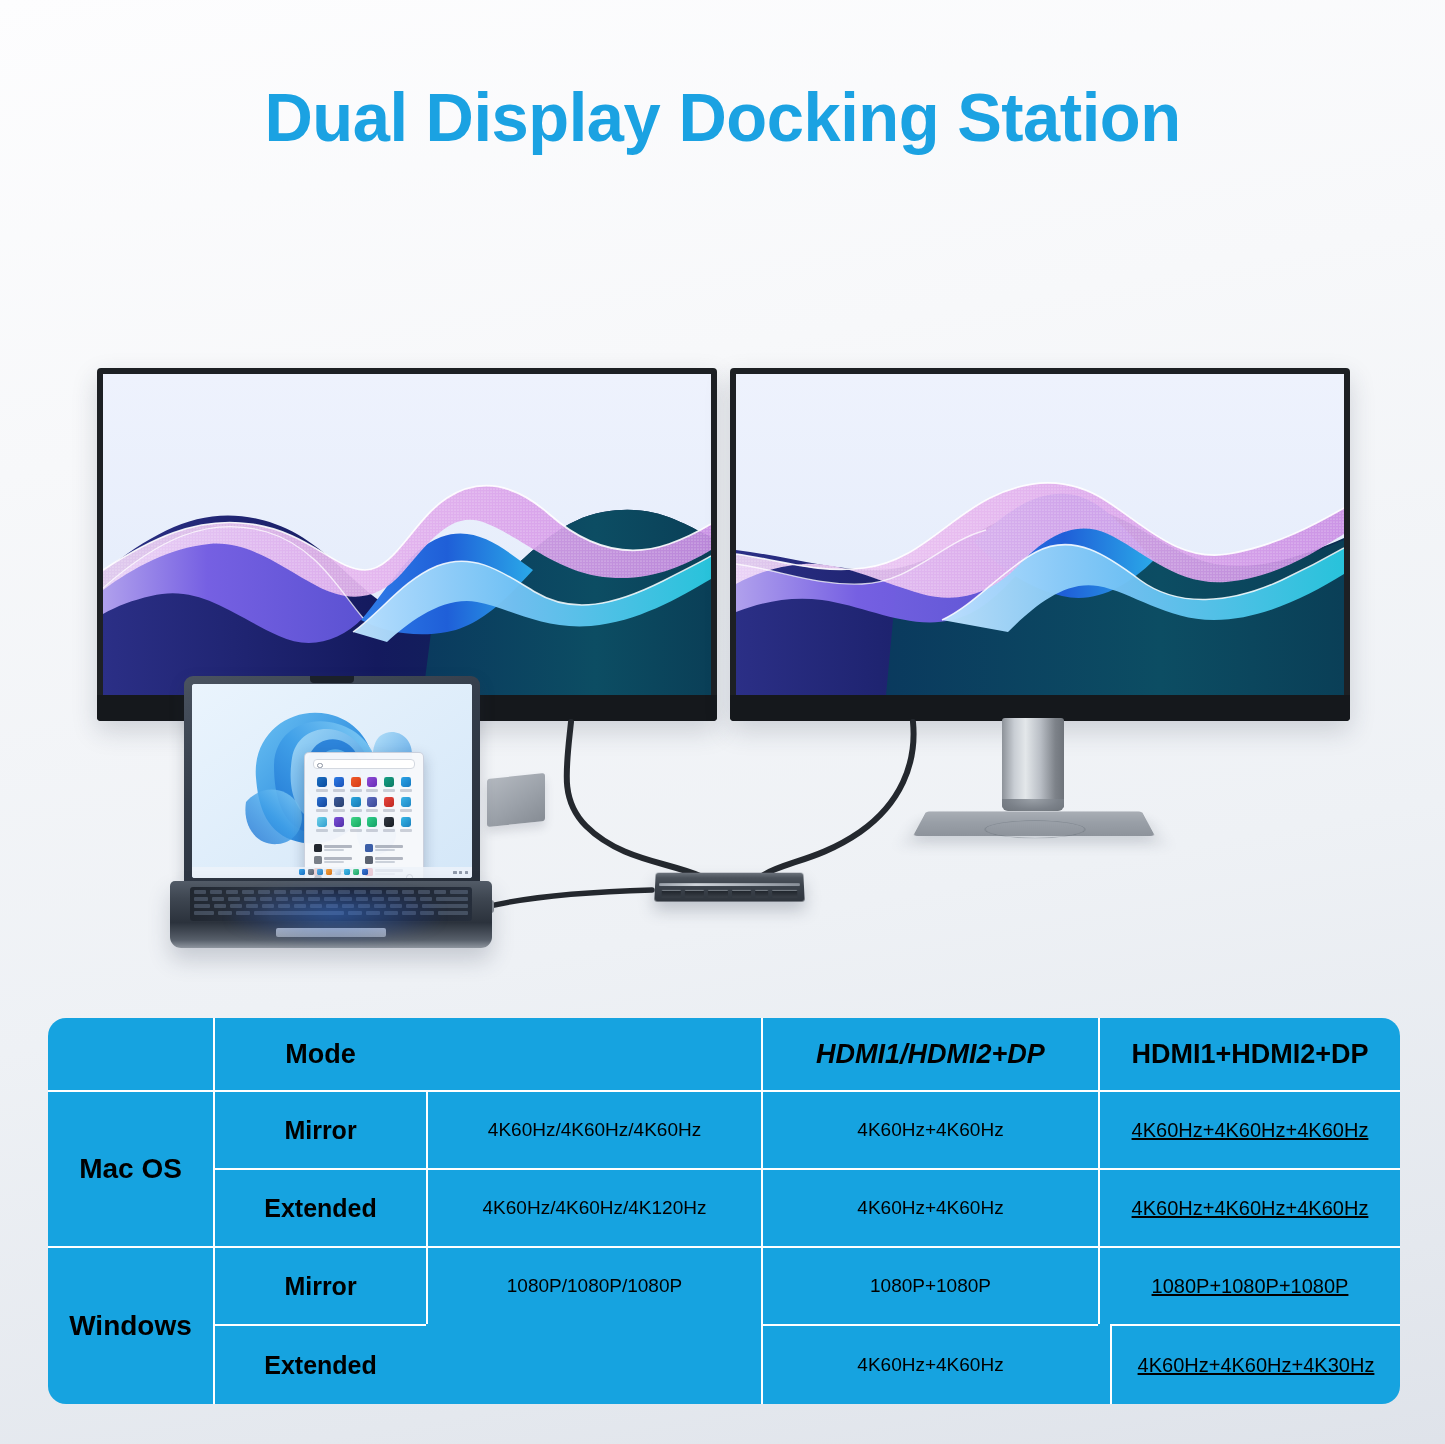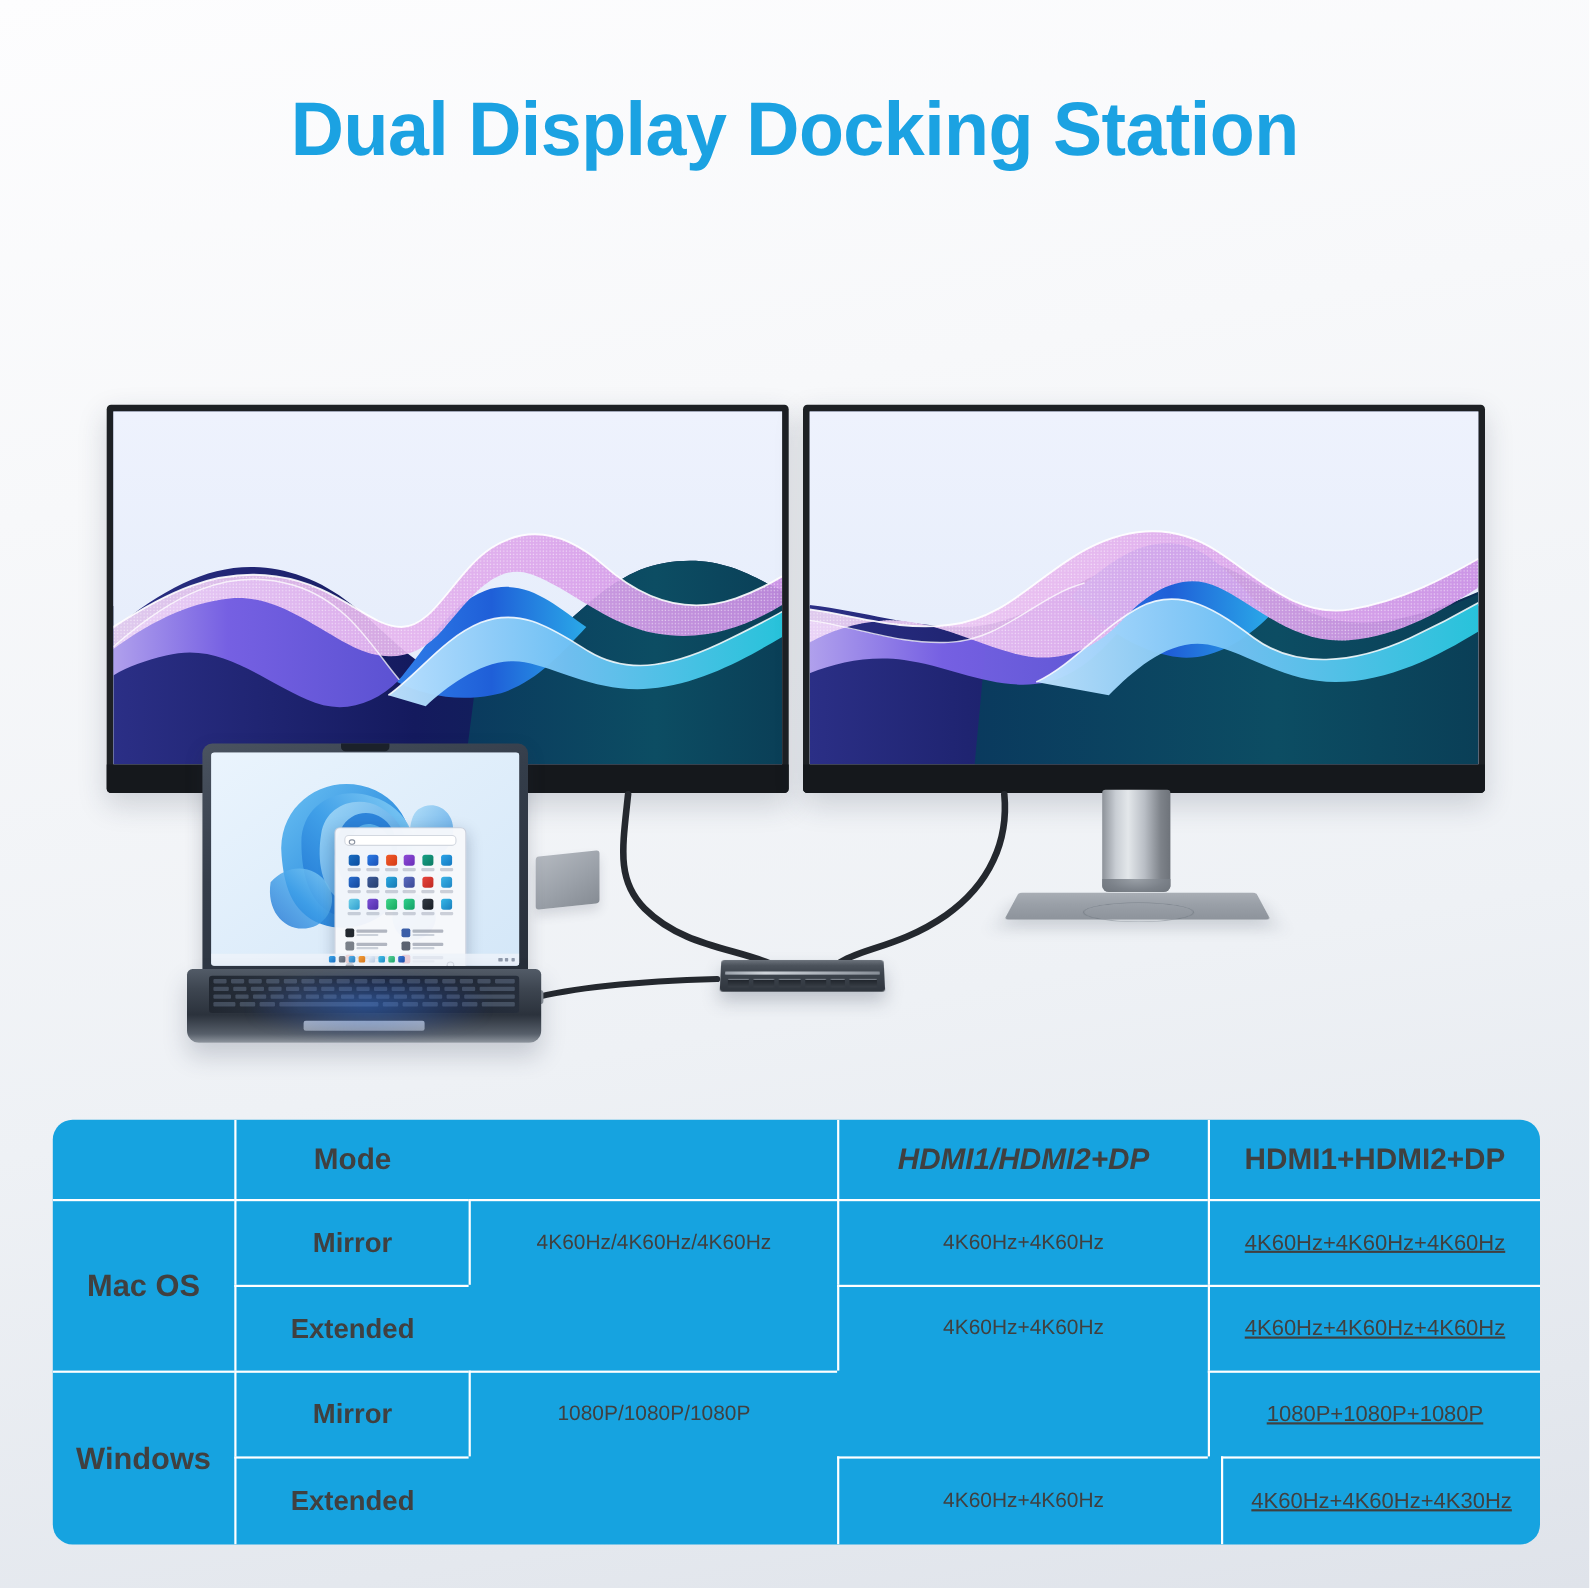--- a/index.html
+++ b/index.html
@@ -135,21 +135,21 @@
   .port{height:7px;background:linear-gradient(180deg,#20252c 0%,#3a4048 100%);
     border-radius:1px;border-top:1px solid #7d848d;}
   .port.u{flex:1.05;} .port.w{flex:1.35;} .port.s{flex:.75;}
 
   
   .tbl{position:absolute;left:48px;top:1018px;width:1352px;height:386px;
     background:#16a3e0;border-radius:18px;overflow:hidden;
     display:grid;
     grid-template-columns:165px 213px 335px 337px 302px;
     grid-template-rows:72px 78px 78px 78px 80px;}
-  .cell{display:flex;align-items:center;justify-content:center;text-align:center;color:#404040;
+  .cell{display:flex;align-items:center;justify-content:center;text-align:center;color:#000000;
     box-sizing:border-box;padding:2px 6px;}
   .bl{border-left:2px solid #ffffff;}
   .bt{border-top:2px solid #ffffff;}
   .h-os{grid-column:1;grid-row:1;}
   .h-mode{grid-column:2;grid-row:1;font-size:27px;font-weight:bold;}
   .h-c1{grid-column:3;grid-row:1;font-size:27px;font-weight:bold;}
   .h-c2{grid-column:4;grid-row:1;font-size:27px;font-weight:bold;font-style:italic;}
   .h-c3{grid-column:5;grid-row:1;font-size:27px;font-weight:bold;}
   .os-cell{font-size:28px;font-weight:bold;}
   .mode-cell{font-size:25px;font-weight:bold;}
@@ -547,26 +547,28 @@
     <div class="cell h-c2 bl">HDMI1/HDMI2+DP</div>
     <div class="cell h-c3 bl">HDMI1+HDMI2+DP</div>
 
     <div class="cell os-cell bt" style="grid-column:1;grid-row:2/span 2;">Mac OS</div>
     <div class="cell mode-cell bl bt" style="grid-column:2;grid-row:2;">Mirror</div>
     <div class="cell val bl bt" style="grid-column:3;grid-row:2;">4K60Hz/4K60Hz/4K60Hz</div>
     <div class="cell val bl bt" style="grid-column:4;grid-row:2;">4K60Hz+4K60Hz</div>
     <div class="cell val small bl bt" style="grid-column:5;grid-row:2;">4K60Hz+4K60Hz+4K60Hz</div>
 
     <div class="cell mode-cell bl bt" style="grid-column:2;grid-row:3;">Extended</div>
+    <div class="cell val bl bt" style="grid-column:3;grid-row:3;">4K60Hz/4K60Hz/4K120Hz</div>
     <div class="cell val bl bt" style="grid-column:4;grid-row:3;">4K60Hz+4K60Hz</div>
     <div class="cell val small bl bt" style="grid-column:5;grid-row:3;">4K60Hz+4K60Hz+4K60Hz</div>
 
     <div class="cell os-cell bt" style="grid-column:1;grid-row:4/span 2;">Windows</div>
     <div class="cell mode-cell bl bt" style="grid-column:2;grid-row:4;">Mirror</div>
     <div class="cell val bl bt" style="grid-column:3;grid-row:4;">1080P/1080P/1080P</div>
+    <div class="cell val bl bt" style="grid-column:4;grid-row:4;">1080P+1080P</div>
     <div class="cell val small bl bt" style="grid-column:5;grid-row:4;">1080P+1080P+1080P</div>
 
     <div class="cell mode-cell bl bt" style="grid-column:2;grid-row:5;">Extended</div>
     <div class="cell val bl bt" style="grid-column:4;grid-row:5;">4K60Hz+4K60Hz</div>
     <div class="cell val small bl bt" style="grid-column:5;grid-row:5;margin-left:12px;">4K60Hz+4K60Hz+4K30Hz</div>
   </div>
 
 </div>
 
 </body></html>

